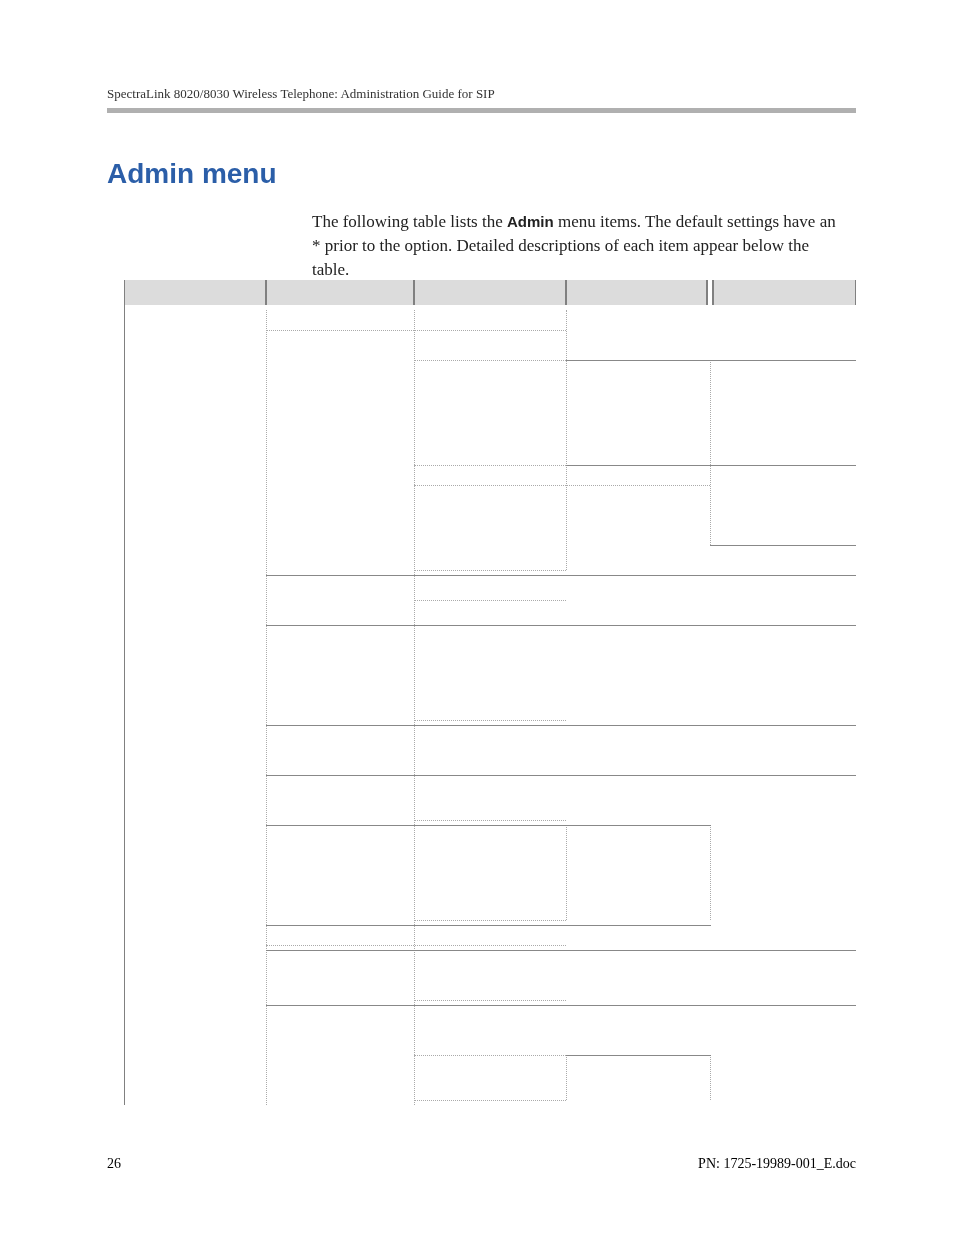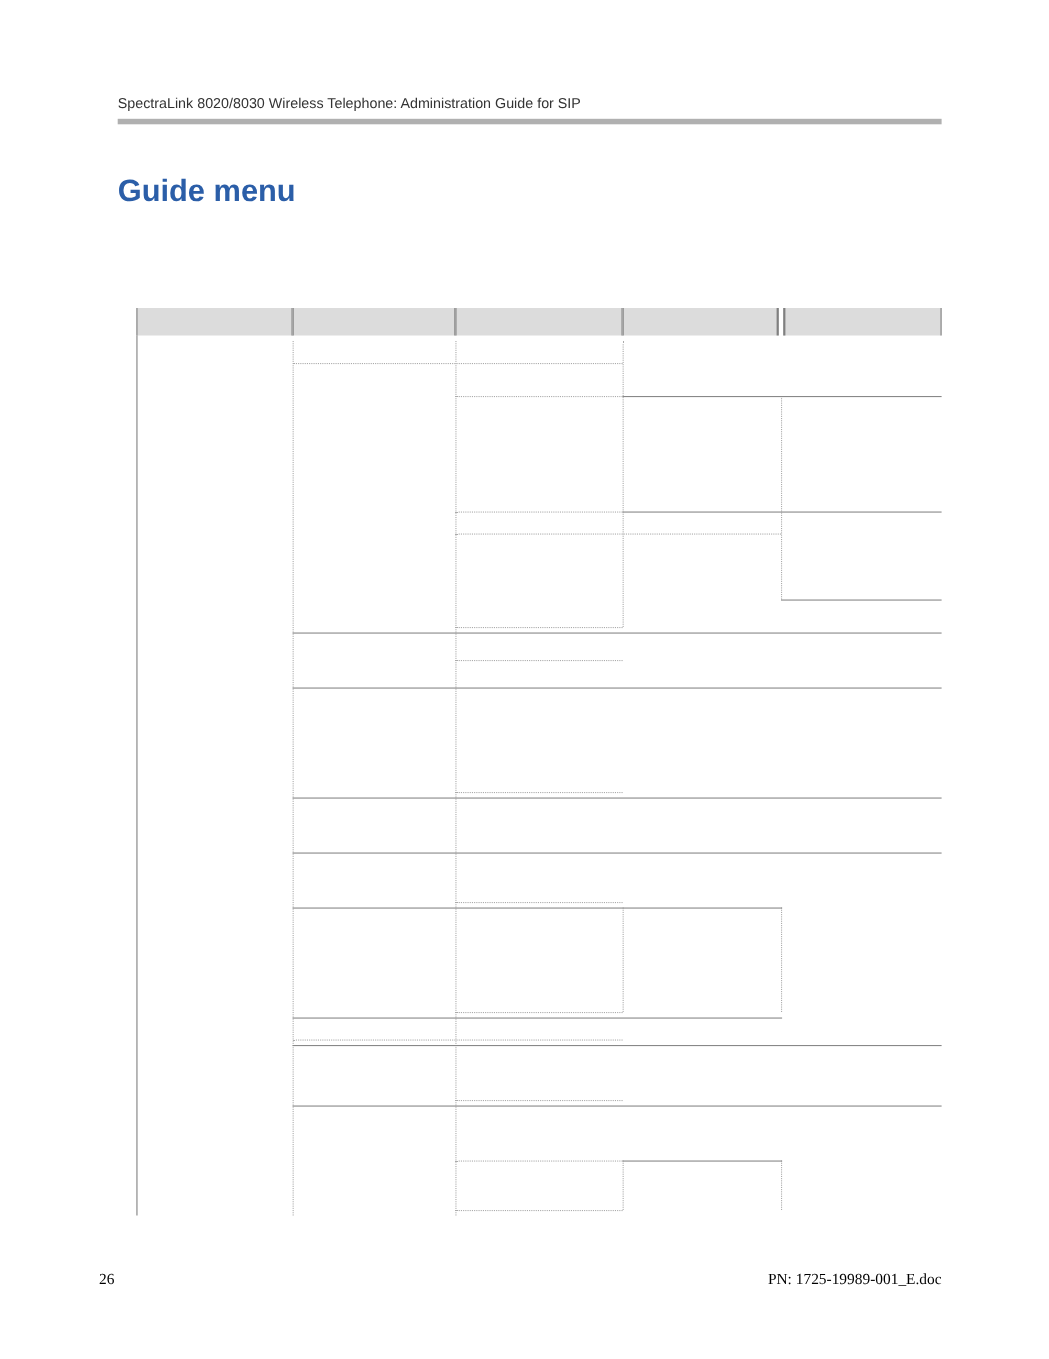--- a/index.html
+++ b/index.html
@@ -1,18 +1,18 @@
 <!DOCTYPE html>
 <html><head>
 <meta charset="utf-8">
 <style>
   * { box-sizing: border-box; margin: 0; padding: 0; }
   html, body { width: 954px; height: 1235px; background: #fff; font-family: Georgia, 'Times New Roman', serif; color: #000; }
   .page { position: relative; width: 954px; height: 1235px; }
-  .header-text { position: absolute; top: 86px; left: 107px; font-family: Liberation Sans, sans-serif; font-size: 13px; color: #333; }
+  .header-text { position: absolute; top: 86px; left: 107px; font-family: Liberation Serif, serif; font-size: 13px; color: #333; }
   .header-rule { position: absolute; top: 108px; left: 107px; width: 749px; height: 5px; background: #b0b0b0; }
   .section-title { position: absolute; top: 158px; left: 107px; font-family: Arial, Helvetica, sans-serif; font-weight: bold; font-size: 28px; color: #2b5ea8; }
   .intro { position: absolute; top: 210px; left: 312px; width: 535px; font-size: 17px; line-height: 1.4; color: #222; }
   .intro .bold { font-family: Arial, Helvetica, sans-serif; font-weight: bold; font-size: 15px; }
   .table-wrap { position: absolute; top: 280px; left: 124px; width: 732px; height: 825px; }
   
   .thead { position: absolute; top: 0; left: 0; width: 732px; height: 25px; }
   .thead .cell { position: absolute; top: 0; height: 25px; background: #dcdcdc; border-left: 1px solid #808080; border-right: 1px solid #808080; }
   .thead .c1 { left: 0; width: 142px; }
   .thead .c2 { left: 142px; width: 148px; }
@@ -20,32 +20,35 @@
   .thead .c4 { left: 442px; width: 142px; border-right: 2px solid #808080; }
   .thead .c5 { left: 588px; width: 144px; border-left: 2px solid #808080; }
   
   .vrule { position: absolute; top: 25px; width: 0; border-left: 1px solid #808080; }
   .vr1 { left: 0; height: 800px; }
   
   
   .dot-v { position: absolute; width: 0; border-left: 1px dotted #aaa; }
   .dot-h { position: absolute; height: 0; border-top: 1px dotted #aaa; }
   .solid-h { position: absolute; height: 0; border-top: 1px solid #888; }
-  .footer-page { position: absolute; bottom: 63px; left: 90px; font-size: 14px; }
+  .footer-page { position: absolute; bottom: 63px; left: 107px; font-size: 14px; }
   .footer-pn { position: absolute; bottom: 63px; right: 98px; font-size: 14px; }
 </style>
 </head>
 <body>
 <div class="page">
 
 <div class="header-text">SpectraLink 8020/8030 Wireless Telephone: Administration Guide for SIP</div>
 <div class="header-rule"></div>
 
-<h2 class="section-title">Guide menu</h2>
+<h2 class="section-title">Admin menu</h2>
 
+<p class="intro">
+  <span>The following table lists the </span><span class="bold">Admin</span><span> menu items. The default settings have an * prior to the option. Detailed descriptions of each item appear below the table.</span>
+</p>
 
 <div class="table-wrap">
   <div class="thead">
     <div class="cell c1"></div>
     <div class="cell c2"></div>
     <div class="cell c3"></div>
     <div class="cell c4"></div>
     <div class="cell c5"></div>
   </div>
 

